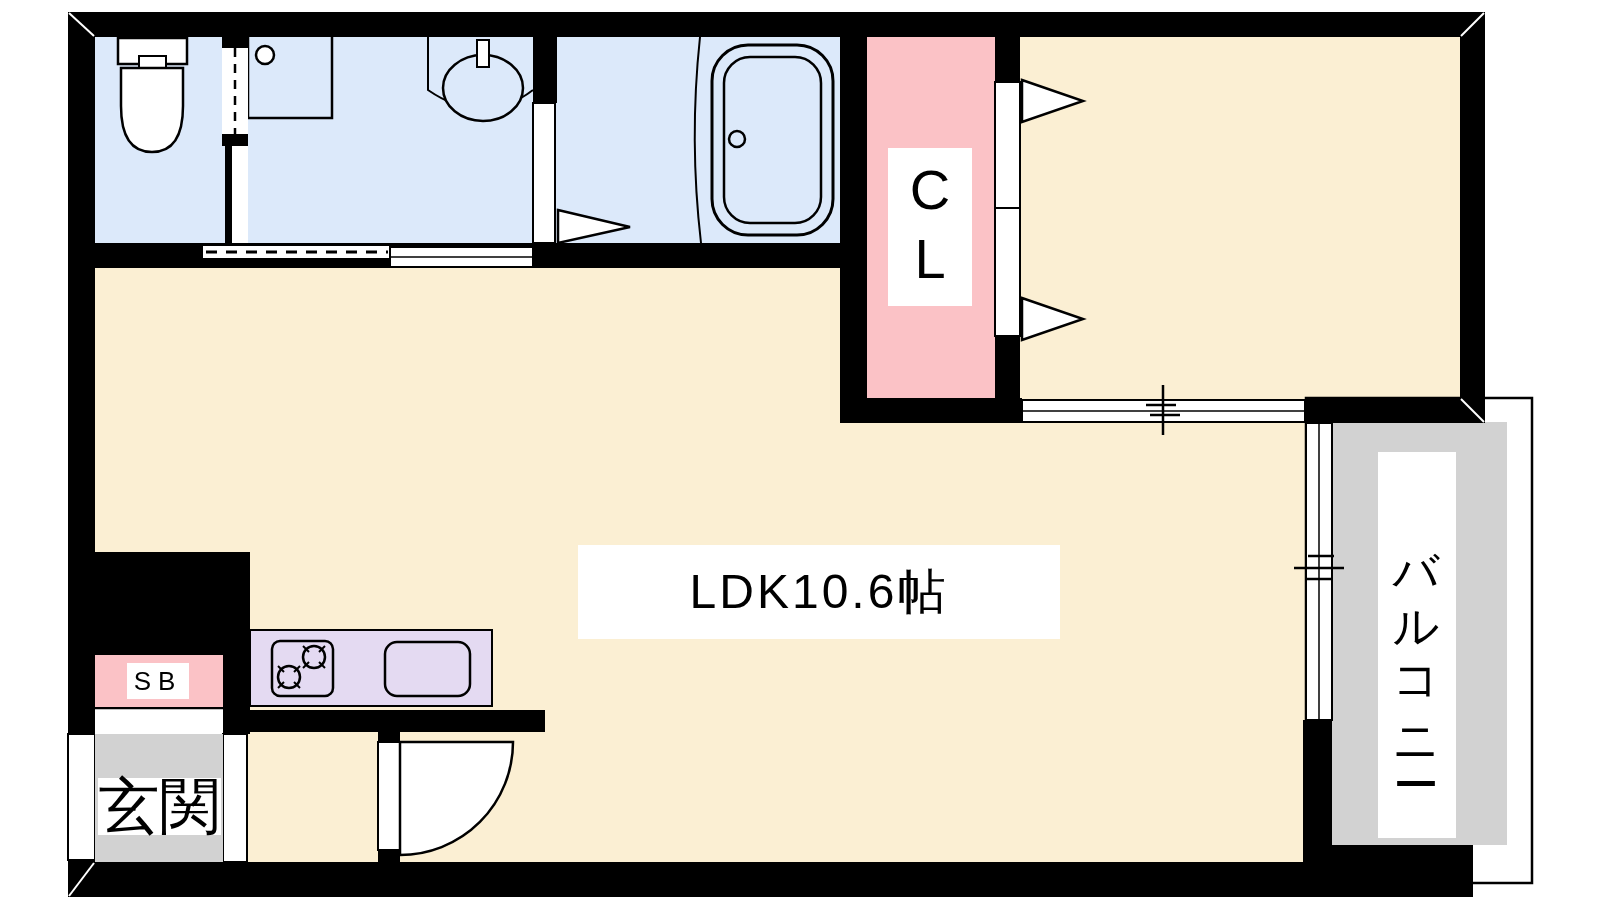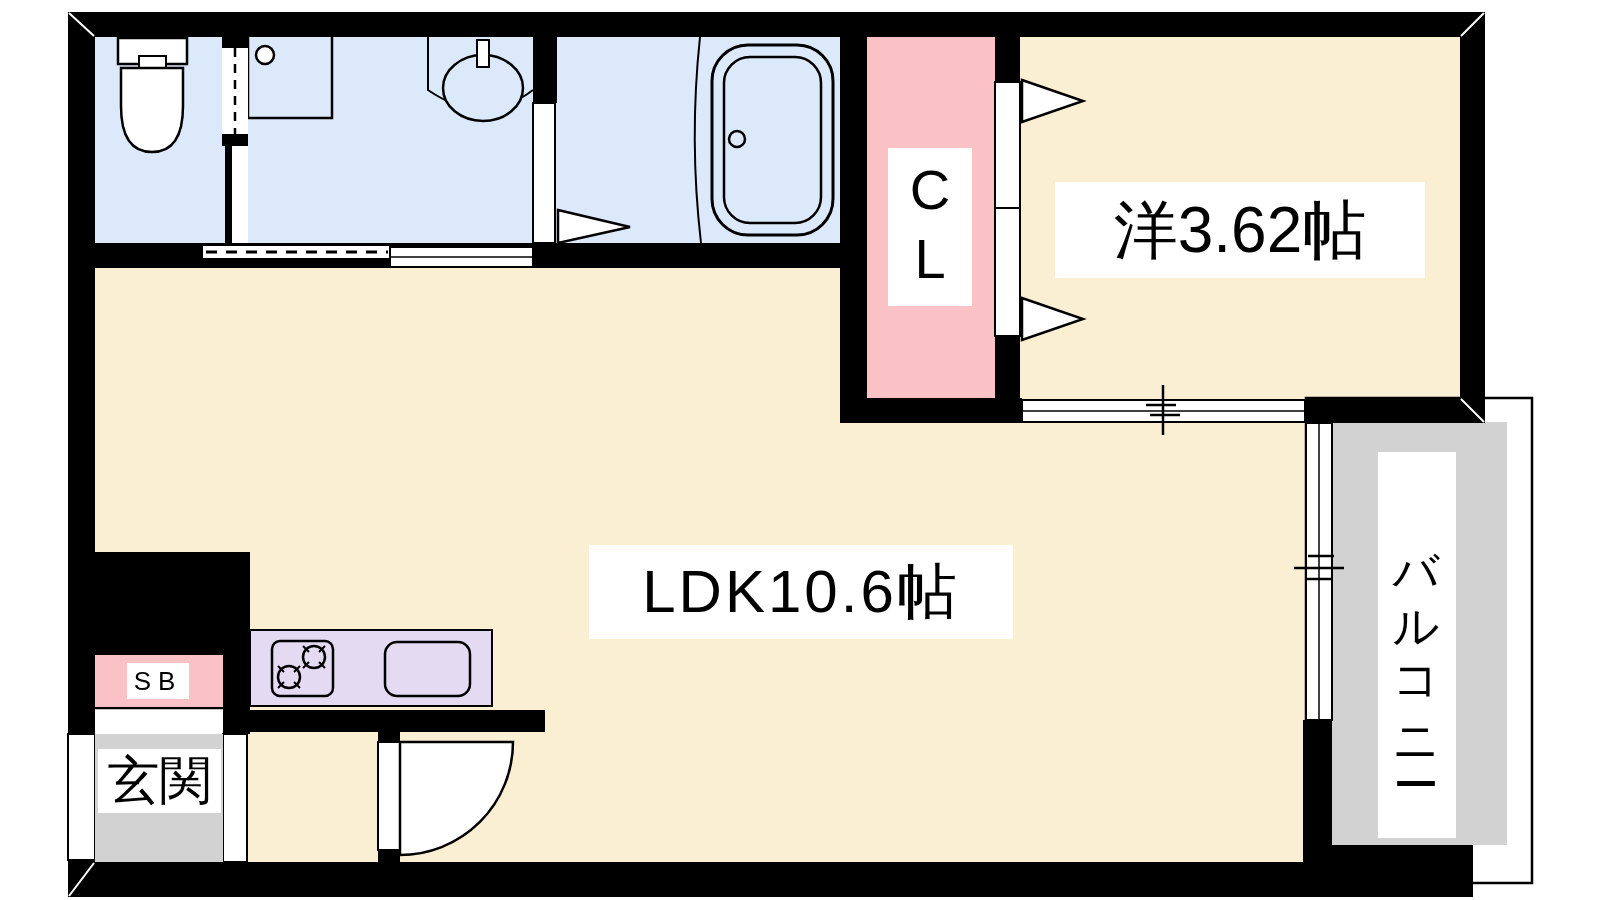--- a/index.html
+++ b/index.html
@@ -3,24 +3,24 @@
 <meta charset="utf-8">
 <style>
   html,body{margin:0;padding:0;background:#fff;}
   .plan{position:relative;width:1600px;height:900px;background:#fff;overflow:hidden;
         font-family:"Liberation Sans","DejaVu Sans",sans-serif;}
   .plan svg{position:absolute;left:0;top:0;}
   .lbl{position:absolute;background:#fff;display:flex;align-items:center;justify-content:center;
        color:#000;white-space:nowrap;}
   .v{writing-mode:vertical-rl;text-orientation:upright;}
   #lbl-west{left:1055px;top:182px;width:370px;height:96px;font-size:64px;}
-  #lbl-ldk{left:578px;top:545px;width:424px;height:94px;font-size:60px;letter-spacing:3px;margin-left:11px;}
+  #lbl-ldk{left:578px;top:545px;width:482px;height:94px;font-size:48px;letter-spacing:3px;}
   #lbl-cl{left:888px;top:148px;width:84px;height:158px;font-size:56px;letter-spacing:6px;}
   #lbl-sb{left:127px;top:663px;width:62px;height:36px;font-size:26px;letter-spacing:7px;}
-  #lbl-genkan{left:98px;top:749px;width:123px;height:64px;font-size:52px;}
+  #lbl-genkan{left:98px;top:778px;width:123px;height:57px;font-size:61px;}
   #lbl-balcony{left:1378px;top:452px;width:78px;height:386px;font-size:46px;letter-spacing:8px;}
 </style>
 </head>
 <body>
 
 <div class="plan">
 <svg width="1600" height="900" viewBox="0 0 1600 900">
 
   <rect x="95" y="37" width="1365" height="825" fill="#FBEFD3"></rect>
 
@@ -154,23 +154,20 @@
             <line x1="309" y1="662" x2="303" y2="668"></line>
       </g>
     </g>
     <rect x="385" y="642" width="85" height="54" rx="12" fill="none" stroke="#000" stroke-width="2.5"></rect>
   </g>
 
   <rect x="95" y="655" width="128" height="52" fill="#FBC2C6"></rect>
   <rect x="95" y="734" width="128" height="128" fill="#D2D2D2"></rect>
 </svg>
 
-<div class="lbl" id="lbl-west">
-  <span>洋3.62帖</span>
-</div>
 <div class="lbl" id="lbl-ldk">
   <span>LDK10.6帖</span>
 </div>
 <div class="lbl" id="lbl-cl">
   <span class="v">CL</span>
 </div>
 <div class="lbl" id="lbl-sb">
   <span>SB</span>
 </div>
 <div class="lbl" id="lbl-genkan">

